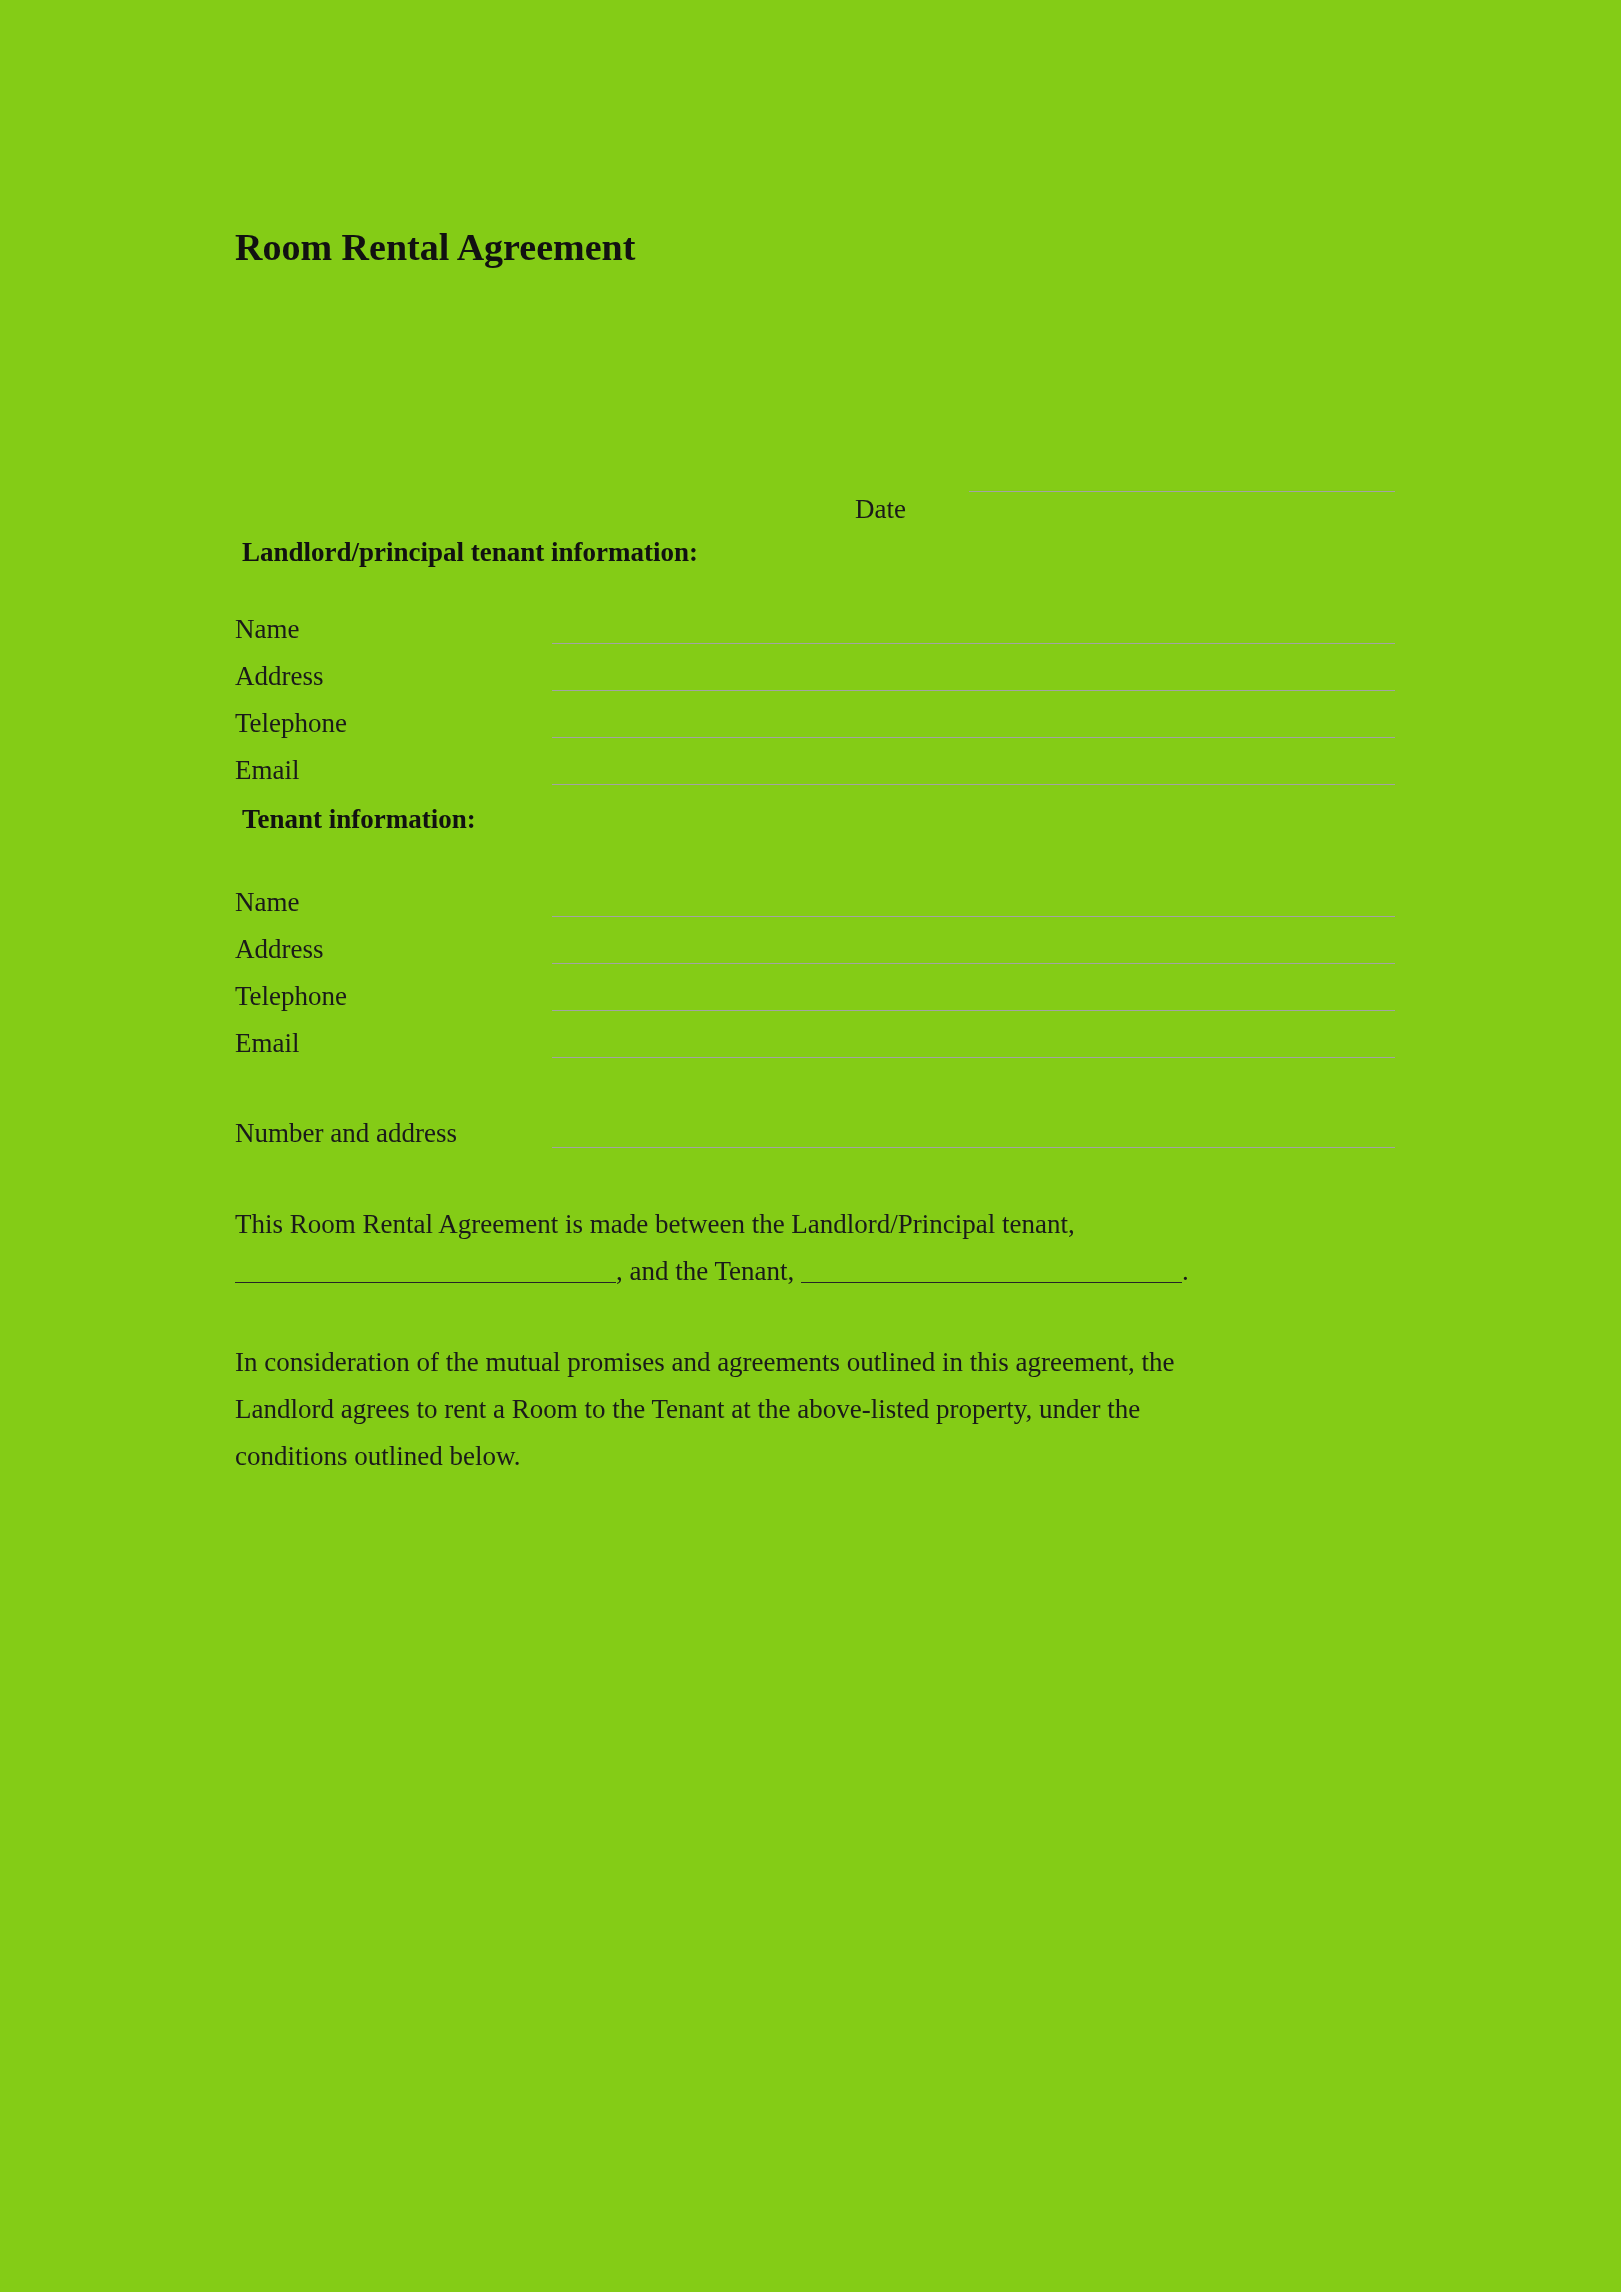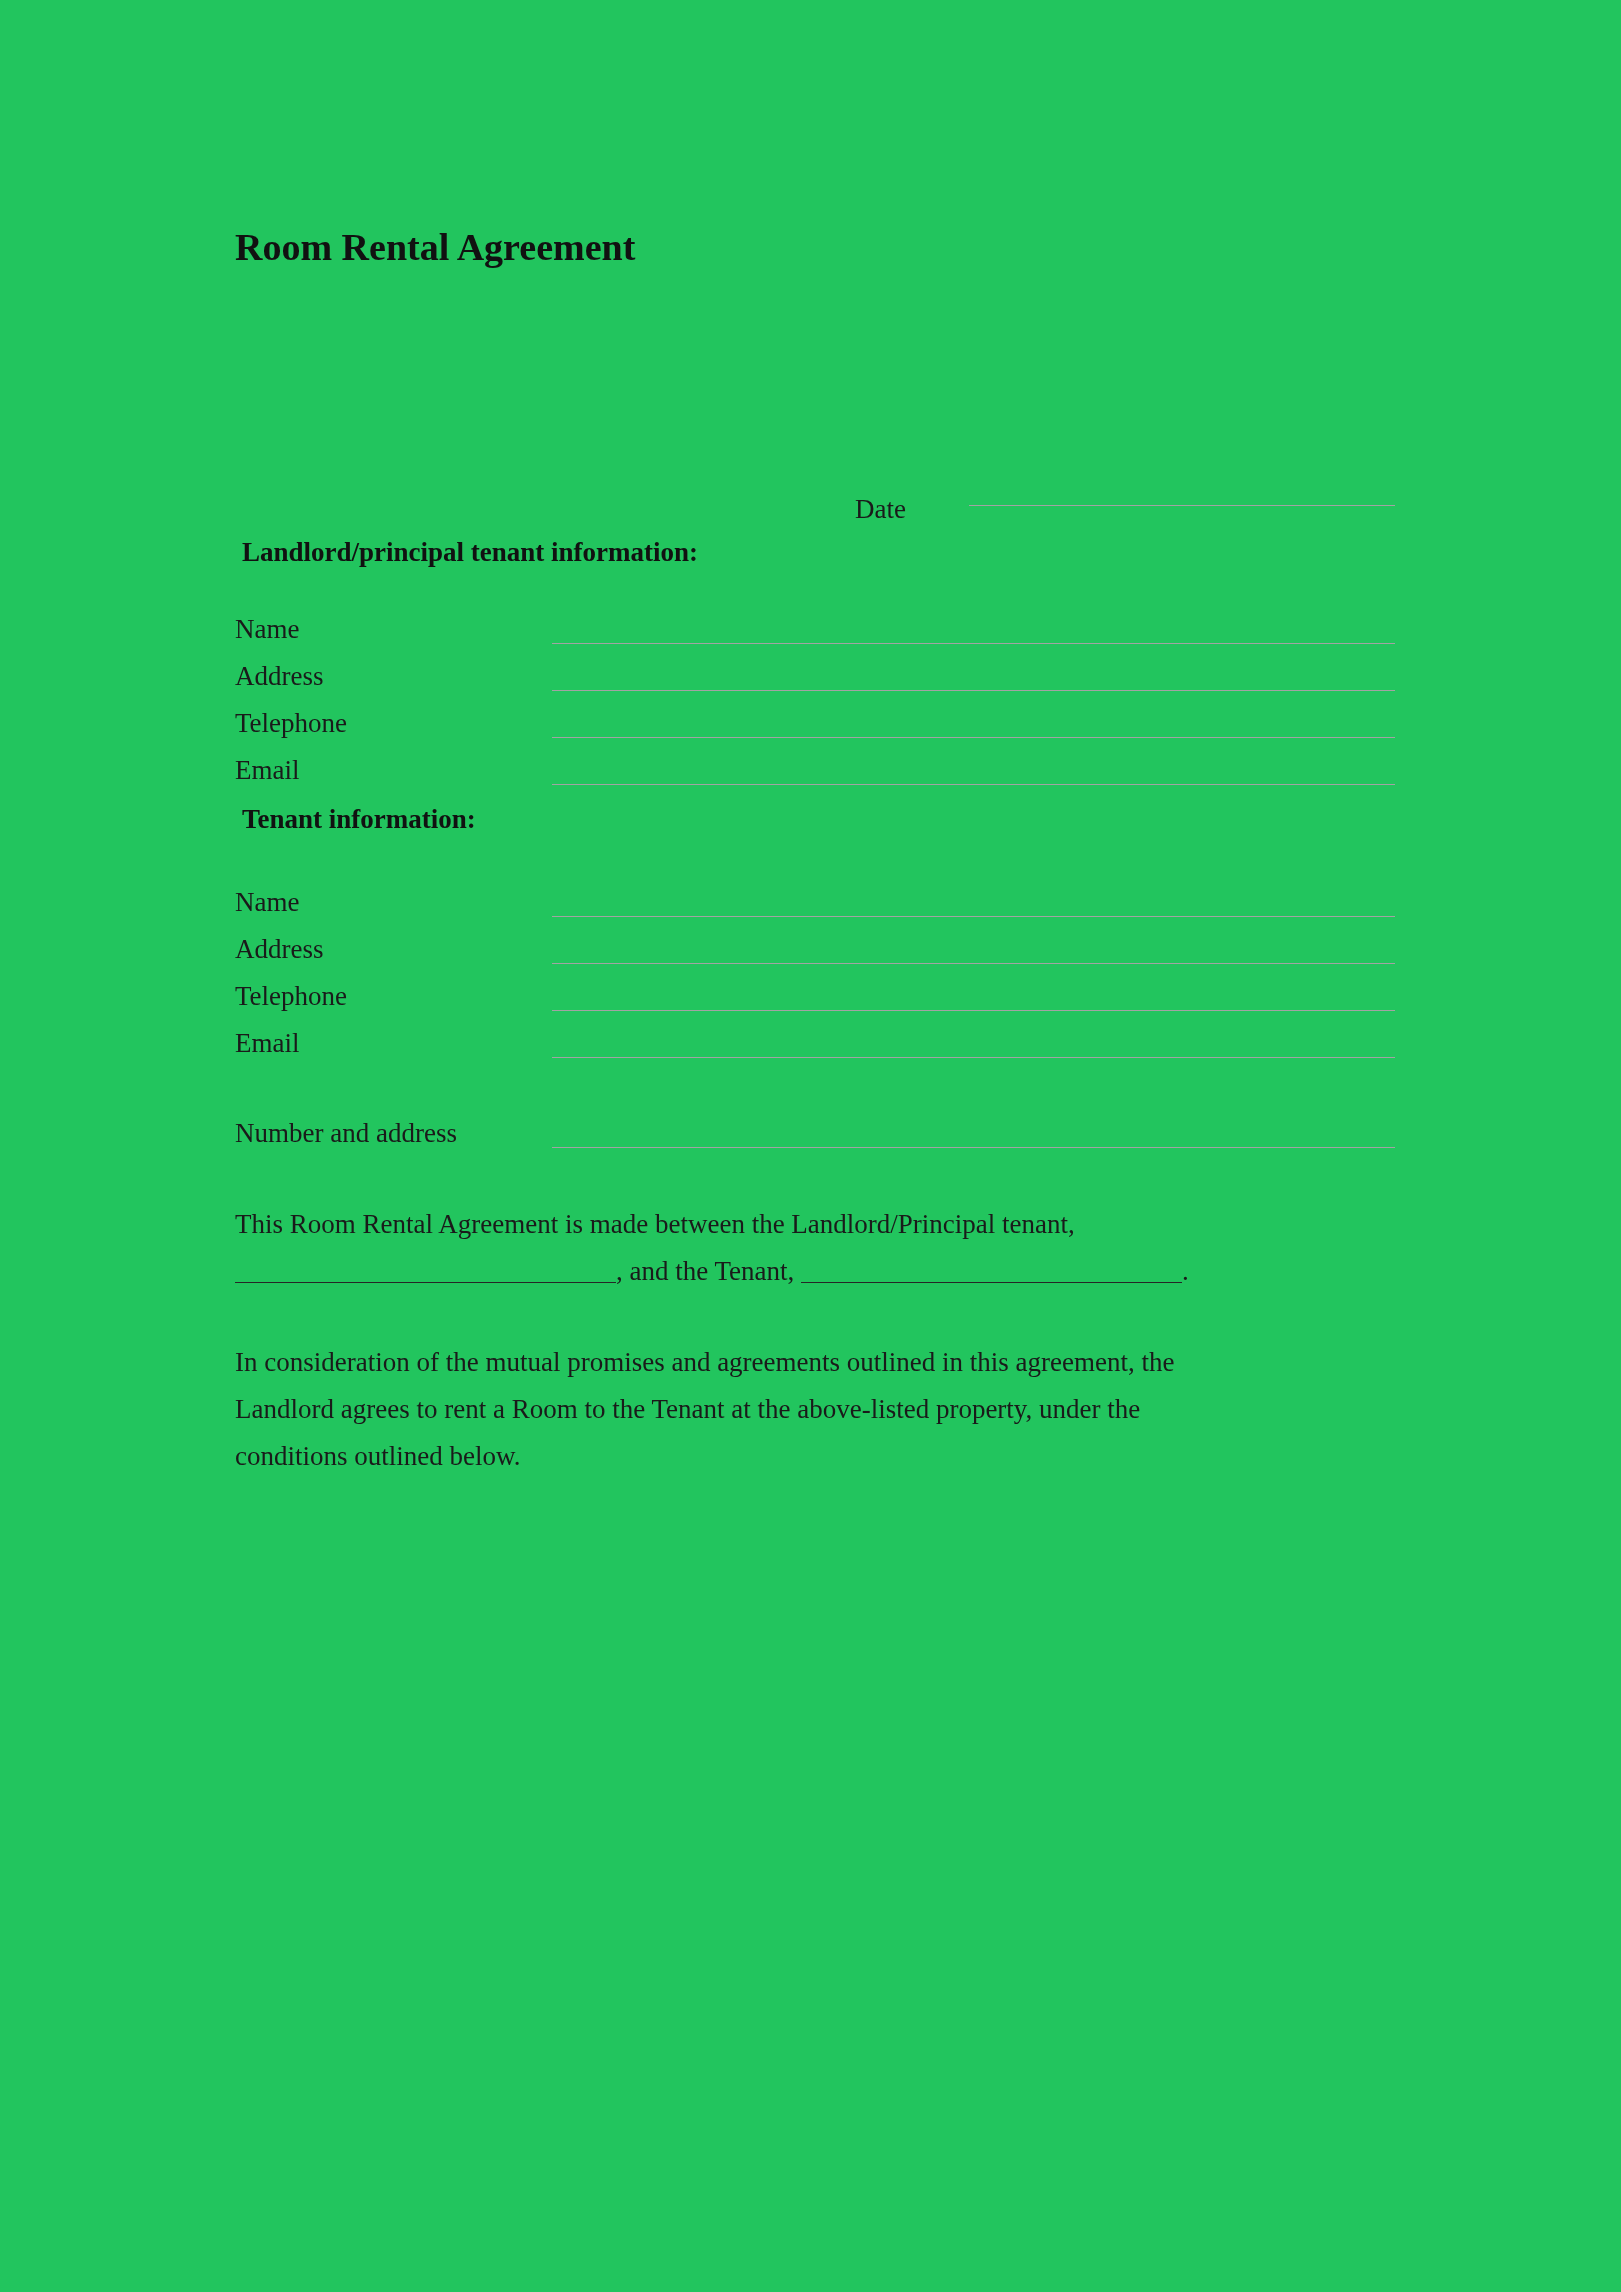--- a/index.html
+++ b/index.html
@@ -6,36 +6,36 @@
     margin: 0;
     padding: 0;
     background: #ffffff;
   }
   .page {
     position: relative;
     width: 1622px;
     height: 2293px;
     box-sizing: border-box;
     padding: 226px 227px 0 235px;
-    background: #22c55e;
+    background: #84cc16;
     color: #1a1a1a;
     font-family: "Liberation Serif", "DejaVu Serif", serif;
     font-size: 27px;
     overflow: hidden;
   }
   h1.doc-title {
     margin: 0;
     font-size: 38px;
     line-height: 43px;
     font-weight: bold;
     color: #111111;
   }
   .date-row {
     display: flex;
-    align-items: center;
+    align-items: flex-start;
     margin-top: 222px;
     line-height: 36px;
     height: 36px;
   }
   .date-label {
     margin-left: 620px;
     flex: 0 0 auto;
   }
   .date-line {
     flex: 1 1 auto;

